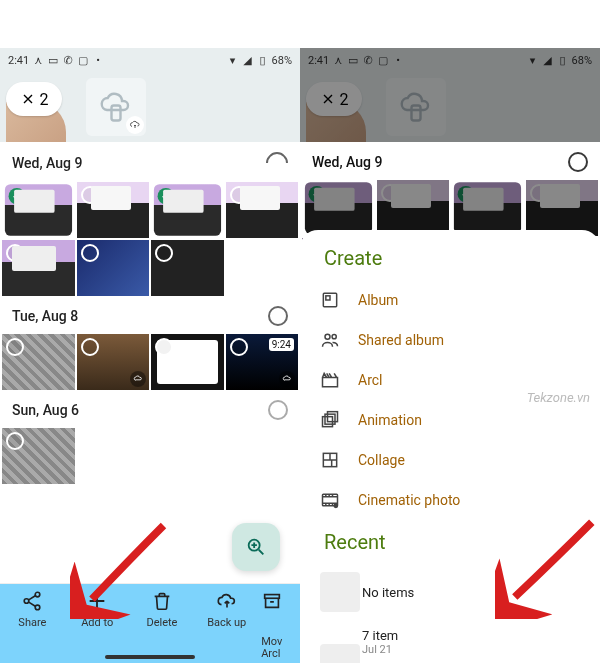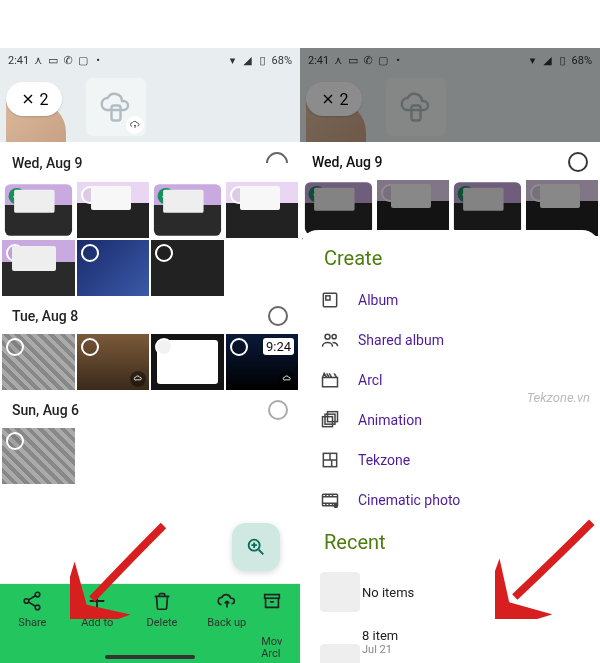--- a/index.html
+++ b/index.html
@@ -44,37 +44,37 @@
   .laptop { background: linear-gradient(180deg,#c8a9e0 40%,#2a2a2a 40%); }
   .laptop::after{content:"";position:absolute;left:14%;top:10%;width:60%;height:45%;background:#eee;border-radius:2px;}
   .laptop2 { background: linear-gradient(180deg,#e8d6f2 38%,#222 38%);} .laptop2::after{content:"";position:absolute;left:20%;top:8%;width:55%;height:42%;background:#f7f7f7;border-radius:2px;}
   .photo2 { background: linear-gradient(180deg,#7b5a3a,#3a2a1a);}
   .photo3 { background: linear-gradient(135deg,#1a2a6b,#3a5aa8);}
   .photo4 { background: #222;}
   .photo6 { background: repeating-linear-gradient(45deg,#888,#888 4px,#aaa 4px,#aaa 8px);}
   .photo7 { background: #141414; position:relative;}
   .photo7::before{content:"";position:absolute;left:6px;top:6px;right:6px;bottom:6px;background:#fff;border-radius:3px;}
   .photo8 { background: linear-gradient(180deg,#0a1a3a,#000); position:relative;}
-  .photo8 .clk{position:absolute;right:4px;top:4px;background:#fff;color:#111;font-size:13px;padding:1px 3px;border-radius:3px;}
+  .photo8 .clk{position:absolute;right:4px;top:4px;background:#fff;color:#111;font-size:10px;padding:1px 3px;border-radius:3px;}
   .photo9 { background: linear-gradient(180deg,#c7d9a0,#8ba35a);}
   
   .fab { position: absolute; right: 20px; bottom: 92px; width: 48px; height: 48px; background: #cfe8e2; border-radius: 14px; display:flex; align-items:center; justify-content:center; box-shadow:0 2px 6px rgba(0,0,0,.15);}
   .fab svg{width:22px;height:22px;color:#0a6b58;}
-  .bbar { position: absolute; left: 0; right: 0; bottom: 0; height: 80px; background: #22c55e; border-top: 1px solid #eee; display: flex; padding-top:6px; }
+  .bbar { position: absolute; left: 0; right: 0; bottom: 0; height: 80px; background: #7dd3fc; border-top: 1px solid #eee; display: flex; padding-top:6px; }
   .bitem { flex:1; display:flex; flex-direction:column; align-items:center; gap:4px; font-size:11px; color:#333;}
   .bitem svg{width:22px;height:22px;color:#222;}
   .bitemC { flex:0.6; align-items:flex-start; padding-left:2px;gap:24px;}
   .gest { position:absolute; bottom:4px; left:50%; transform:translateX(-50%); width:90px; height:4px; background:#333; border-radius:4px;}
   
   .arrow { position:absolute; z-index:40; }
   .arrow svg { width:110px; height:110px; }
   
   .sheet { position:absolute; left:0; right:0; bottom:0; top:230px; background:#fff; border-top-left-radius:18px; border-top-right-radius:18px; z-index:10; padding:16px 8px 8px 16px; overflow:hidden;}
   .sh-title { font-size:20px; color:#4d7c0f; margin-bottom:10px;margin-left:8px; }
-  .sh-item { display:flex; align-items:center; gap:18px; padding:10px 4px; font-size:14px; color:#4c1d95;}
+  .sh-item { display:flex; align-items:center; gap:18px; padding:10px 4px; font-size:14px; color:#a16207;}
   .sh-item svg{width:20px;height:20px;color:#444;}
   .rec-item { display:flex; align-items:center; gap:2px; padding:8px 4px;}
   .rec-thumb { width:40px; height:40px; background:#eee; border-radius:4px;}
   .rec-txt .t1{font-size:13px;color:#222;} .rec-txt .t2{font-size:11px;color:#888;}
 </style>
 </head>
 <body>
 
 <div class="pane pane-left">
   <div class="status">
@@ -344,42 +344,42 @@
           <rect x="6" y="5" width="12" height="12"></rect>
           <rect x="9" y="2" width="12" height="12"></rect>
         </svg>
       <span>Animation</span>
     </div>
     <div class="sh-item">
       <svg viewBox="0 0 24 24" fill="none" stroke="currentColor" stroke-width="1.8">
           <rect x="4" y="4" width="16" height="16"></rect>
           <path d="M4 12h16M12 4v8M14 12v8"></path>
         </svg>
-      <span>Tekzone</span>
+      <span>Collage</span>
     </div>
     <div class="sh-item">
       <svg viewBox="0 0 24 24" fill="none" stroke="currentColor" stroke-width="1.8">
           <rect x="3" y="5" width="18" height="14" rx="1"></rect>
           <path d="M3 8h18M3 16h18M7 5v3M11 5v3M15 5v3M7 16v3M11 16v3M15 16v3"></path>
           <circle cx="19" cy="19" r="2" fill="currentColor"></circle>
         </svg>
       <span>Cinematic photo</span>
     </div>
 
     <div class="sh-title" style="margin-top:10px;">Recent</div>
     <div class="rec-item">
       <div class="rec-thumb"></div>
       <div class="rec-txt">
           <div class="t1">No items</div>
         </div>
     </div>
     <div class="rec-item">
       <div class="rec-thumb photo9"></div>
       <div class="rec-txt">
-        <div class="t1">8 item</div>
+        <div class="t1">7 item</div>
         <div class="t2">Jul 21</div>
       </div>
     </div>
 
   </div>
 
   <div class="arrow" style="right:-5px; bottom:40px;">
     <svg viewBox="0 0 100 100">
         <defs>
           <marker id="ah2" markerWidth="10" markerHeight="10" refX="2" refY="5" orient="auto">

